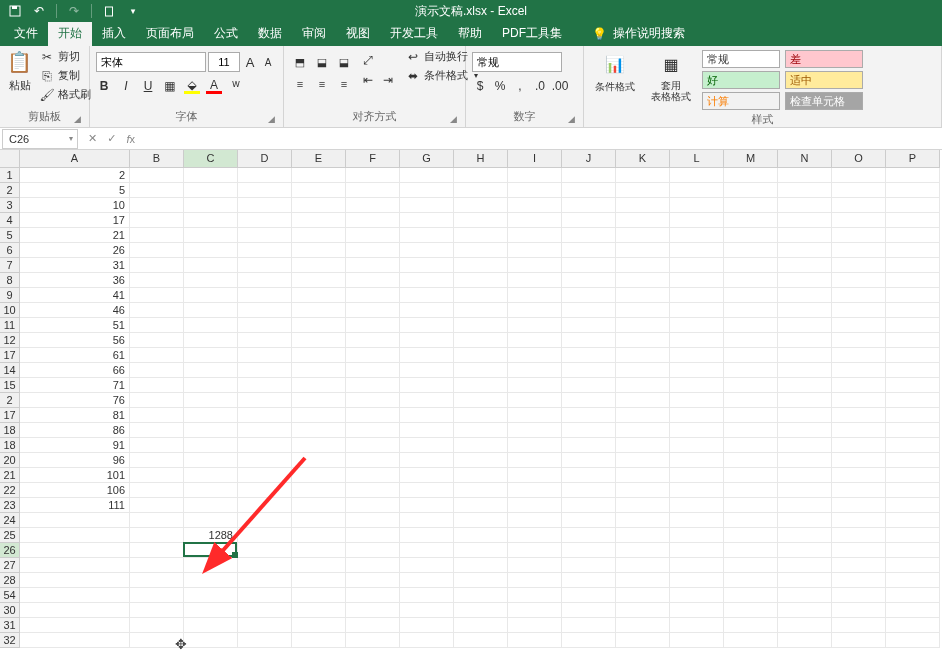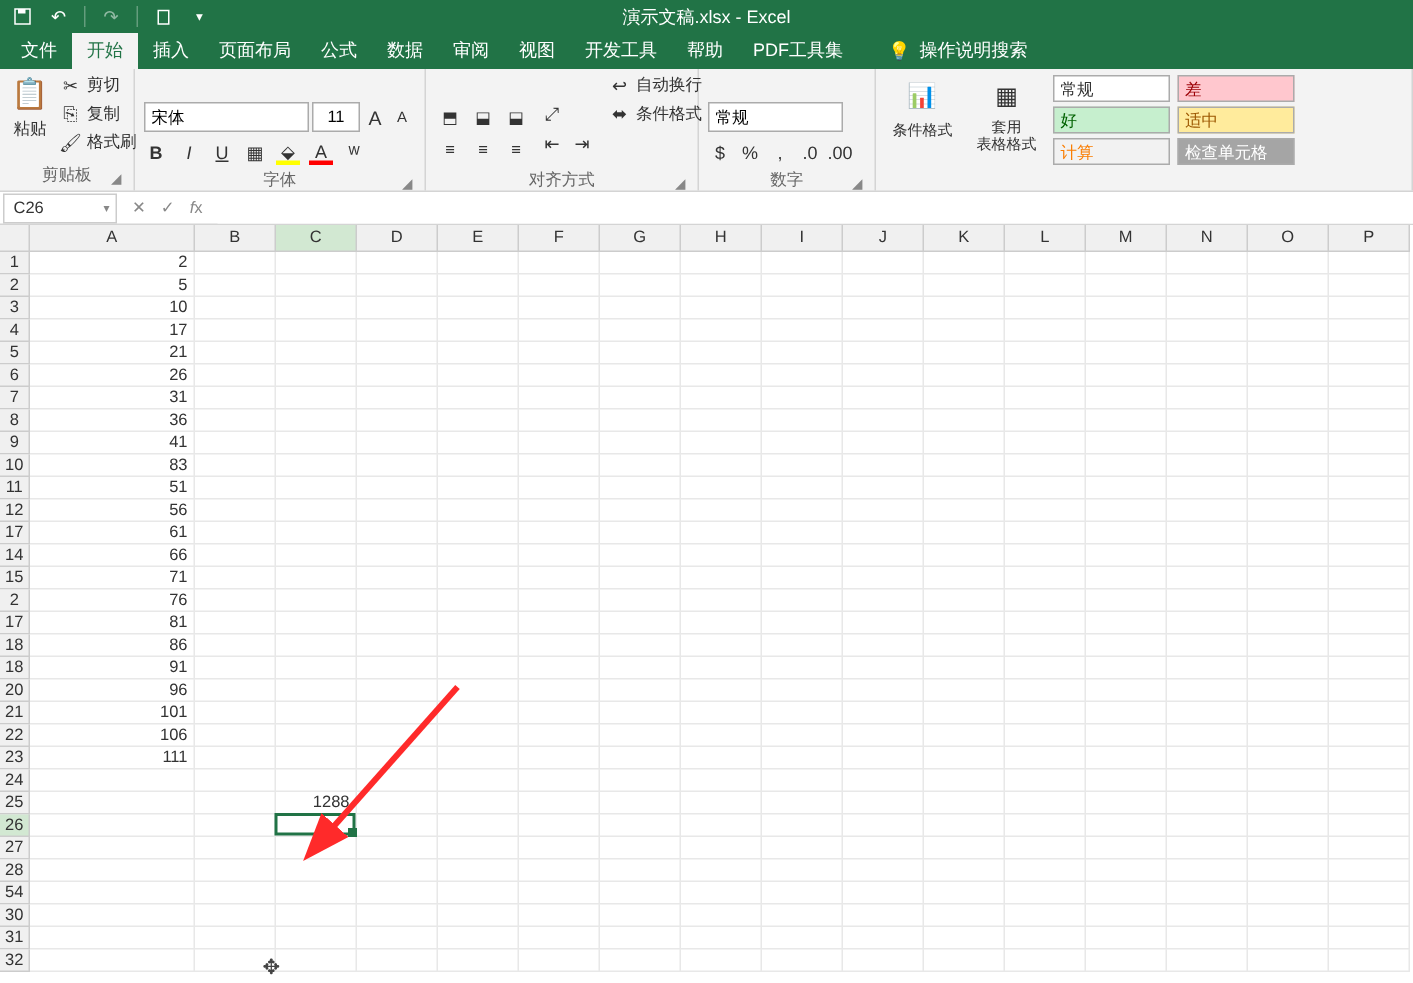--- a/index.html
+++ b/index.html
@@ -30,21 +30,21 @@
 
 .stack { display:flex; flex-direction:column; gap:2px; margin-left:4px; }
 .stack-item { display:flex; align-items:center; gap:4px; font-size:11px; white-space:nowrap; cursor:pointer; padding:1px 2px; }
 .mini-ico { width:14px; height:14px; display:flex; align-items:center; justify-content:center; font-size:12px; }
 
 .font-top { display:flex; align-items:center; gap:2px; }
 .font-name { width:110px; height:20px; border:1px solid #ababab; background:#fff; font-size:11px; padding-left:4px; }
 .font-size { width:32px; height:20px; border:1px solid #ababab; background:#fff; text-align:center; font-size:11px; }
 .font-bot { display:flex; align-items:center; gap:6px; margin-top:6px; }
 .fmt-btn { width:16px; height:16px; display:flex; align-items:center; justify-content:center; cursor:pointer; font-size:12px; }
-.col { display:flex; flex-direction:column;margin-top:16px; }
+.col { display:flex; flex-direction:column; }
 
 .align-grid { display:grid; grid-template-columns:repeat(3,20px); grid-template-rows:repeat(2,20px); gap:2px; }
 .align-btn { display:flex; align-items:center; justify-content:center; cursor:pointer; }
 
 .num-fmt { width:90px; height:20px; border:1px solid #ababab; background:#fff; font-size:11px; padding-left:4px; }
 .num-row { display:flex; gap:4px; margin-top:6px; }
 
 .style-btn { width:78px; height:18px; border:1px solid #ababab; font-size:11px; display:flex; align-items:center; padding-left:4px; cursor:pointer; }
 .style-grid { display:grid; grid-template-columns:repeat(2,80px); gap:3px; }
 
@@ -229,20 +229,21 @@
       </div>
       <div class="style-grid">
         <div class="style-btn" style="background:#fff">常规</div>
         <div class="style-btn" style="background:#ffc7ce;color:#9c0006">差</div>
         <div class="style-btn" style="background:#c6efce;color:#006100">好</div>
         <div class="style-btn" style="background:#ffeb9c;color:#9c5700">适中</div>
         <div class="style-btn" style="background:#f2f2f2;color:#fa7d00">计算</div>
         <div class="style-btn" style="background:#a5a5a5;color:#fff">检查单元格</div>
       </div>
     </div>
+    <div class="group-label"><span>样式</span></div>
   </div>
 
 </div>
 
 <div class="fbar">
   <div class="name-box">
       <span>C26</span>
       <span style="font-size:8px;color:#888">▾</span>
     </div>
   <div class="fbar-btns">
@@ -447,21 +448,21 @@
       <div class="cell" style="left: 380px; top: 120px; width: 54px;"></div>
       <div class="cell" style="left: 434px; top: 120px; width: 54px;"></div>
       <div class="cell" style="left: 488px; top: 120px; width: 54px;"></div>
       <div class="cell" style="left: 542px; top: 120px; width: 54px;"></div>
       <div class="cell" style="left: 596px; top: 120px; width: 54px;"></div>
       <div class="cell" style="left: 650px; top: 120px; width: 54px;"></div>
       <div class="cell" style="left: 704px; top: 120px; width: 54px;"></div>
       <div class="cell" style="left: 758px; top: 120px; width: 54px;"></div>
       <div class="cell" style="left: 812px; top: 120px; width: 54px;"></div>
       <div class="cell" style="left: 866px; top: 120px; width: 54px;"></div>
-      <div class="cell" style="left: 0px; top: 135px; width: 110px;">83</div>
+      <div class="cell" style="left: 0px; top: 135px; width: 110px;">46</div>
       <div class="cell" style="left: 110px; top: 135px; width: 54px;"></div>
       <div class="cell" style="left: 164px; top: 135px; width: 54px;"></div>
       <div class="cell" style="left: 218px; top: 135px; width: 54px;"></div>
       <div class="cell" style="left: 272px; top: 135px; width: 54px;"></div>
       <div class="cell" style="left: 326px; top: 135px; width: 54px;"></div>
       <div class="cell" style="left: 380px; top: 135px; width: 54px;"></div>
       <div class="cell" style="left: 434px; top: 135px; width: 54px;"></div>
       <div class="cell" style="left: 488px; top: 135px; width: 54px;"></div>
       <div class="cell" style="left: 542px; top: 135px; width: 54px;"></div>
       <div class="cell" style="left: 596px; top: 135px; width: 54px;"></div>

